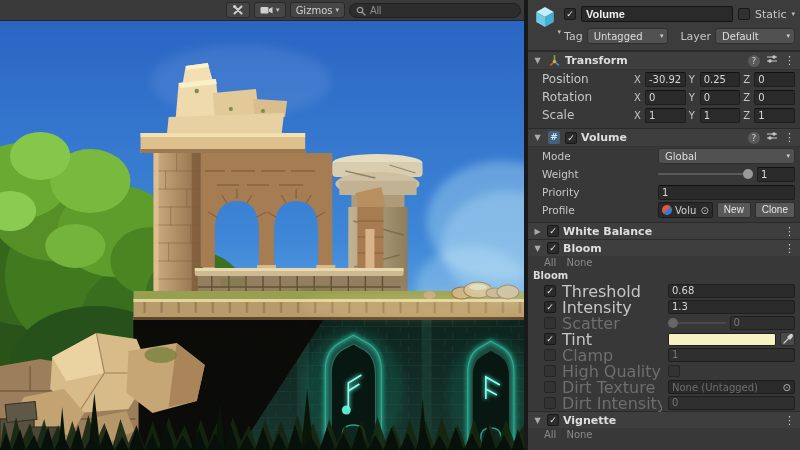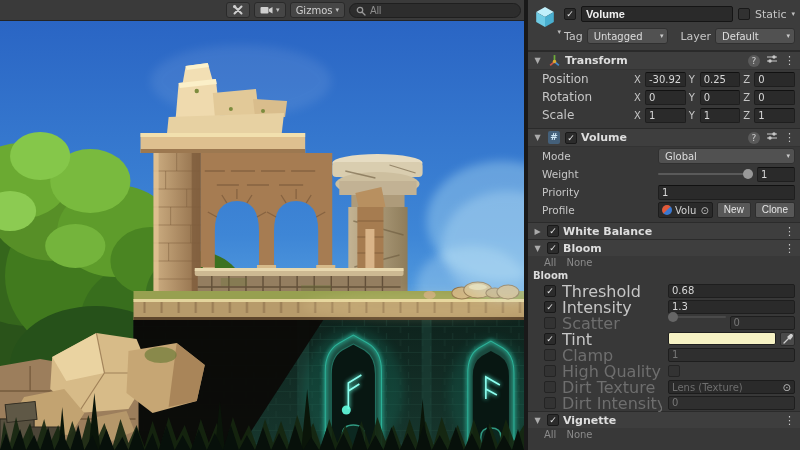--- a/index.html
+++ b/index.html
@@ -83,21 +83,21 @@
   .picker { color:#bdbdbd; font-size:10px; flex:none; }
   .ubtn { height:16px; background:#585858; border:1px solid #2e2e2e; border-radius:2px;
     color:#e6e6e6; font-size:10px; padding:0 6px; line-height:14px; flex:none; }
 
   .allnone { height:13px; display:flex; gap:10px; align-items:center; padding:0 0 0 16px;
     color:#8a8a8a; font-size:10px; }
   .seclabel { height:14px; line-height:14px; padding-left:5px; color:#dadada;
     font-size:10px; font-weight:bold; }
   .brow { display:flex; align-items:center; height:16px; padding:0 5px 0 16px; gap:6px; }
   .blabel { width:100px; flex:none; font-size:16px; white-space:nowrap; overflow:hidden; }
-  .bctrl { flex:1; display:flex; align-items:flex-start; gap:4px; min-width:0; }
+  .bctrl { flex:1; display:flex; align-items:center; gap:4px; min-width:0; }
   .dim { color:#6e6e6e; }
   .bfield { flex:1; height:14px; background:#2a2a2a; border:1px solid #1e1e1e; border-radius:2px;
     padding:0 3px; line-height:12px; color:#d8d8d8; font-size:10px; min-width:0;
     white-space:nowrap; overflow:hidden; }
   .bfield.dimf { color:#777; background:#2f2f2f; }
   .swatch { flex:1; height:13px; border:1px solid #1f1f1f; border-radius:2px; min-width:0; }
   .dropperbtn { width:15px; height:14px; background:#4a4a4a; border:1px solid #2a2a2a;
     border-radius:2px; flex:none; display:flex; align-items:center; justify-content:center; }
   .effhdr { height:17px; background:#3e3e3e; border-top:1px solid #2b2b2b;
     display:flex; align-items:center; gap:4px; padding:0 5px 0 4px; }
@@ -556,21 +556,21 @@
       <span class="bctrl">
           <span class="chk dis"></span>
         </span>
     </div>
 
     <div class="brow">
       <span class="chk dis"></span>
       <span class="blabel dim">Dirt Texture</span>
       <span class="bctrl">
         <span class="objfield" style="height:14px;">
-          <span class="otext dim">Lens (Texture)</span>
+          <span class="otext dim">None (Untagged)</span>
           <span class="picker">⊙</span>
         </span>
       </span>
     </div>
     <div class="brow">
       <span class="chk dis"></span>
       <span class="blabel dim">Dirt Intensity</span>
       <span class="bctrl">
           <span class="bfield dimf">0</span>
         </span>

